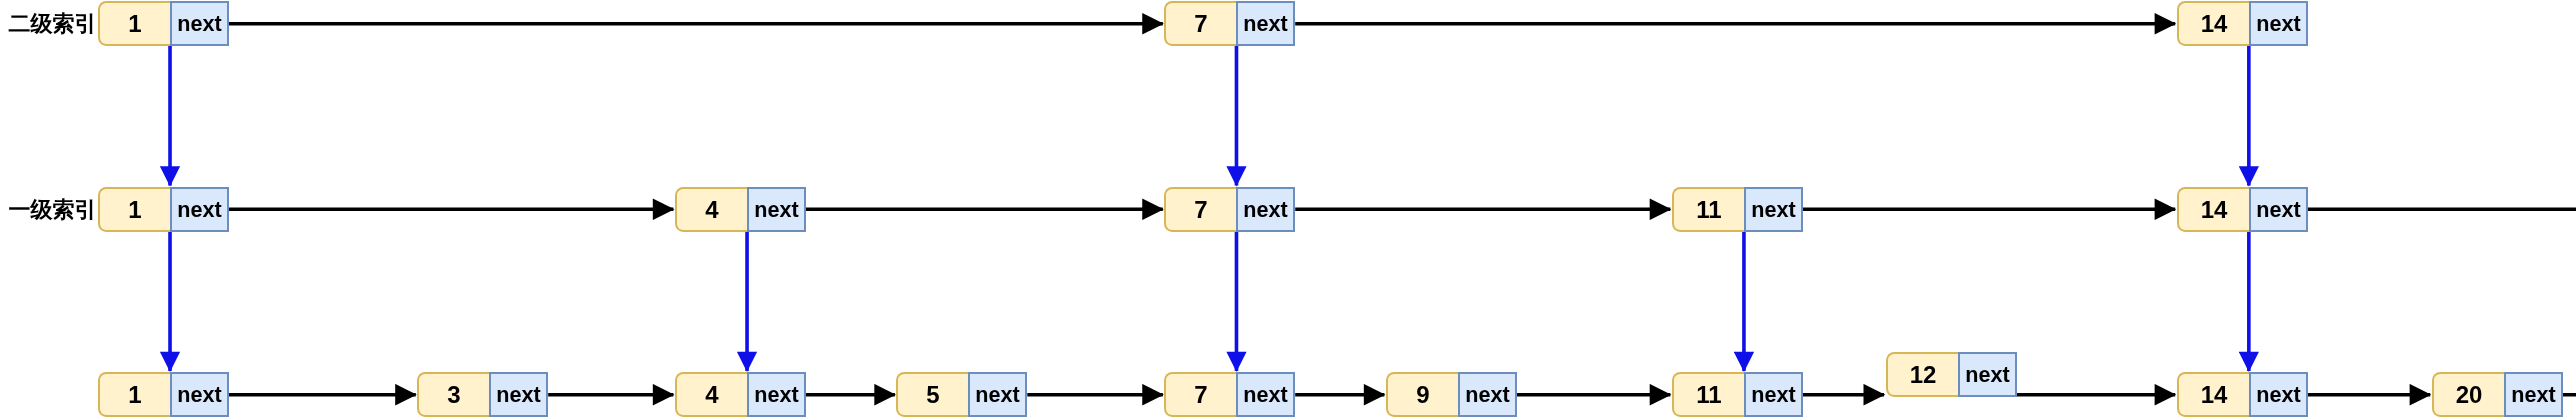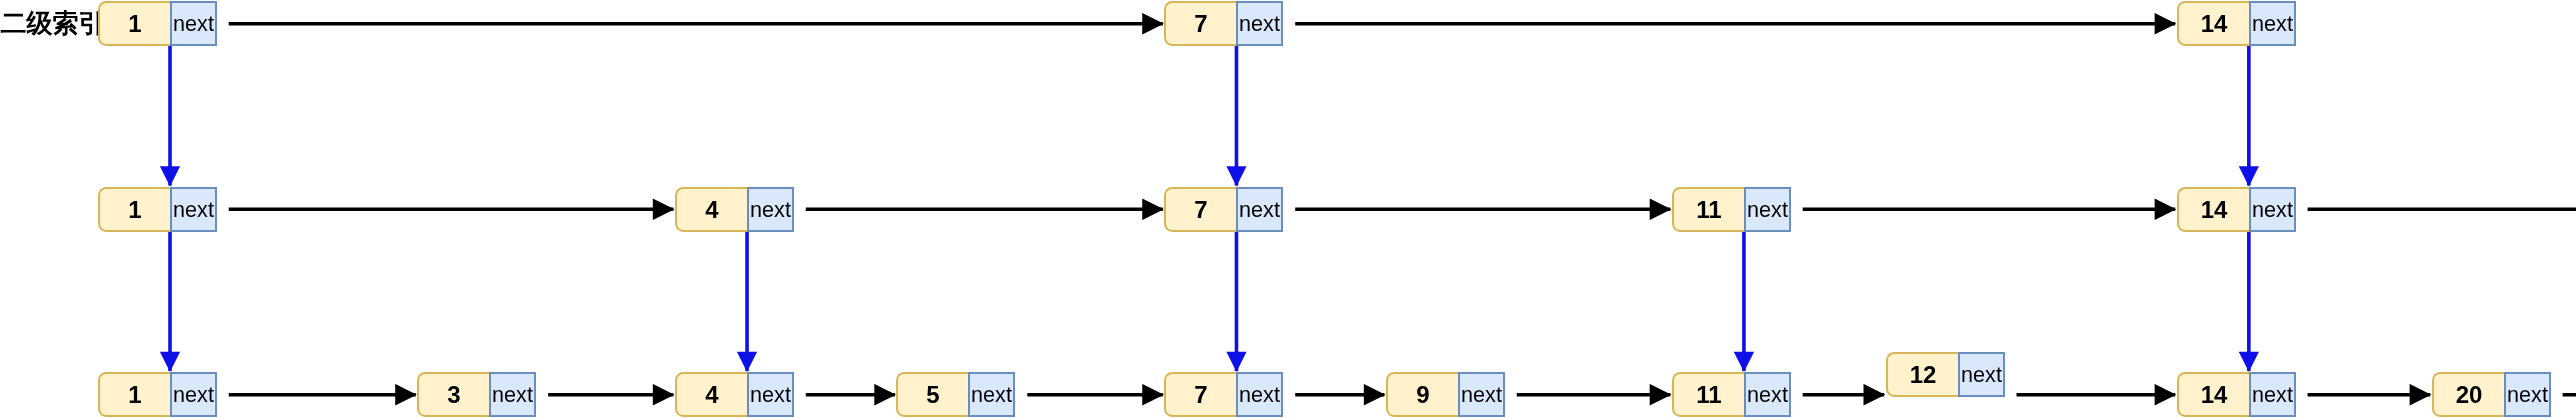--- a/index.html
+++ b/index.html
@@ -7,48 +7,49 @@
     position:relative;
     width:3000px;height:419px;
     background:#ffffff;
     font-family:"Liberation Sans", sans-serif;
     overflow:hidden;
   }
   .row-label{
     position:absolute;
     left:2.1px;width:101px;height:45px;
     display:flex;align-items:center;justify-content:center;
-    font-weight:bold;font-size:26px;color:var(--labelcol,#000);
+    font-weight:bold;font-size:22px;color:var(--labelcol,#000);
     white-space:nowrap;
   }
   .arrow-layer{position:absolute;left:0;top:0;pointer-events:none;}
   .node{position:absolute;display:flex;height:45px;}
   .val-box{
     box-sizing:border-box;width:72px;height:45px;
     background:var(--vfill,#FFF2CC);
     border:2.1px solid var(--vborder,#D6B656);
     border-right:none;
     border-radius:8.2px 0 0 8.2px;
     display:flex;align-items:center;justify-content:center;
     font-weight:bold;font-size:24px;color:#000;
   }
   .next-box{
-    box-sizing:border-box;width:47px;height:45px;
+    box-sizing:border-box;width:59px;height:45px;
     background:var(--nfill,#DAE8FC);
     border:2.1px solid var(--nborder,#6C8EBF);
     display:flex;align-items:center;justify-content:center;
-    font-weight:normal;font-size:21.6px;color:#000;
+    font-weight:bold;font-size:21.6px;color:#000;
   }
 </style>
 </head>
 <body>
 
 <div class="canvas" id="canvas" style="--vfill: #FFF2CC; --vborder: #D6B656; --nfill: #DAE8FC; --nborder: #6C8EBF; --wmcol: #9B9B9B; --labelcol: #000000;">
 
   <div class="row-label" style="top:1px">二级索引</div>
+  <div class="row-label" style="top:187px">一级索引</div>
 
   <svg class="arrow-layer" id="arrow-layer" width="3000" height="419" viewBox="0 0 5823 813">
     <defs>
       <marker id="mBlack" viewBox="0 0 10 10" refX="9.5" refY="5" markerWidth="6.5" markerHeight="6" orient="auto" markerUnits="strokeWidth">
         <path id="mBlackPath" d="M0,0 L10,5 L0,10 z" fill="#000000"></path>
       </marker>
       <marker id="mBlue" viewBox="0 0 10 10" refX="9.5" refY="5" markerWidth="6" markerHeight="5.6" orient="auto" markerUnits="strokeWidth">
         <path id="mBluePath" d="M0,0 L10,5 L0,10 z" fill="#0F0FE8"></path>
       </marker>
     </defs>

